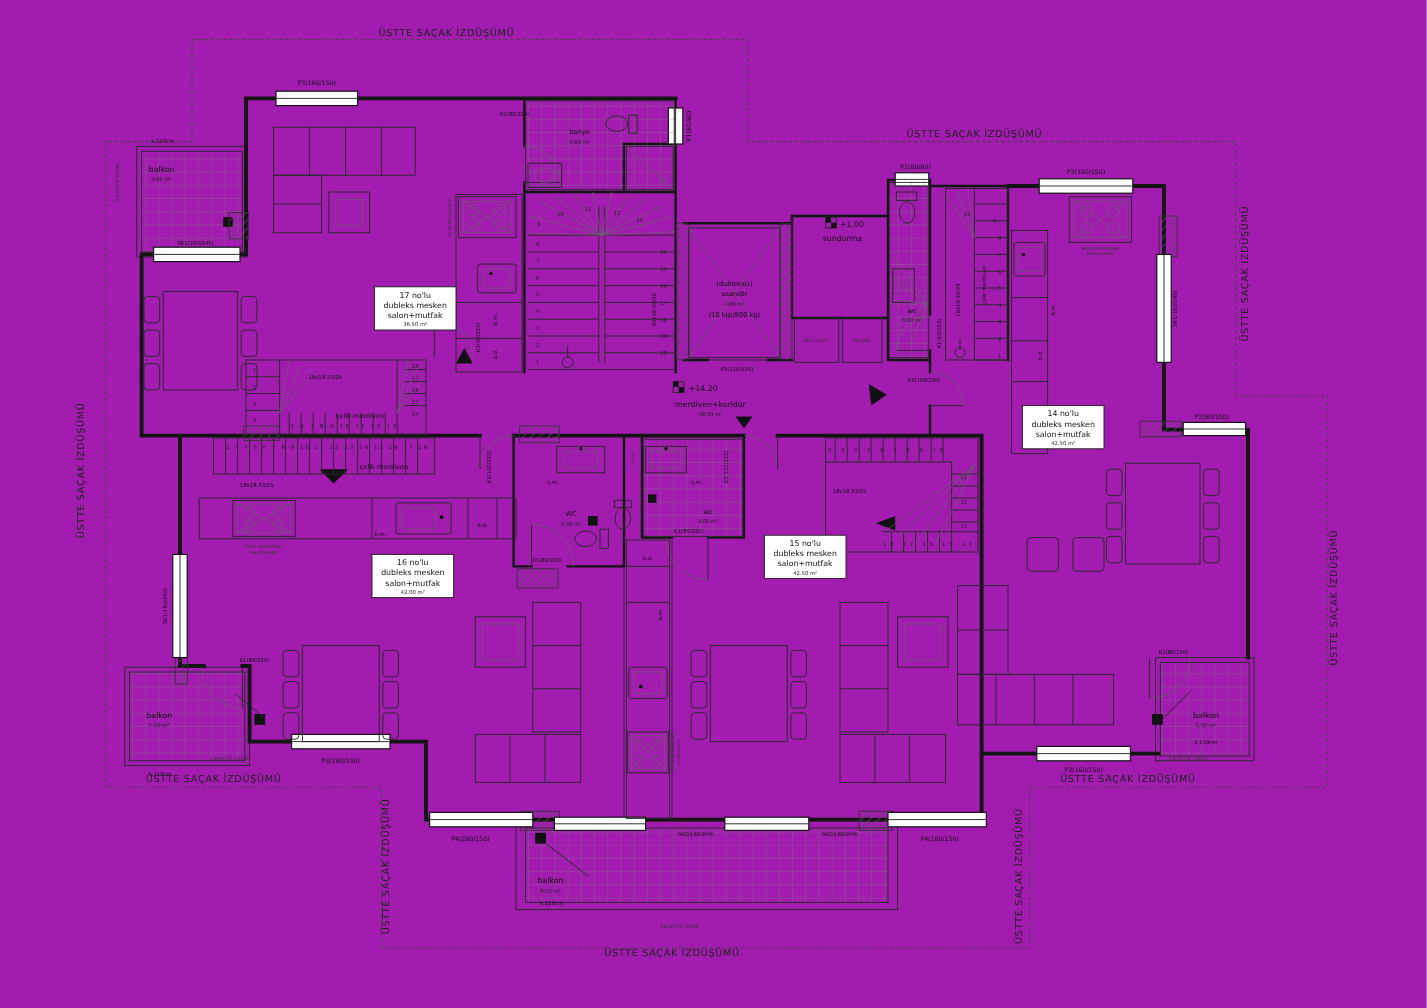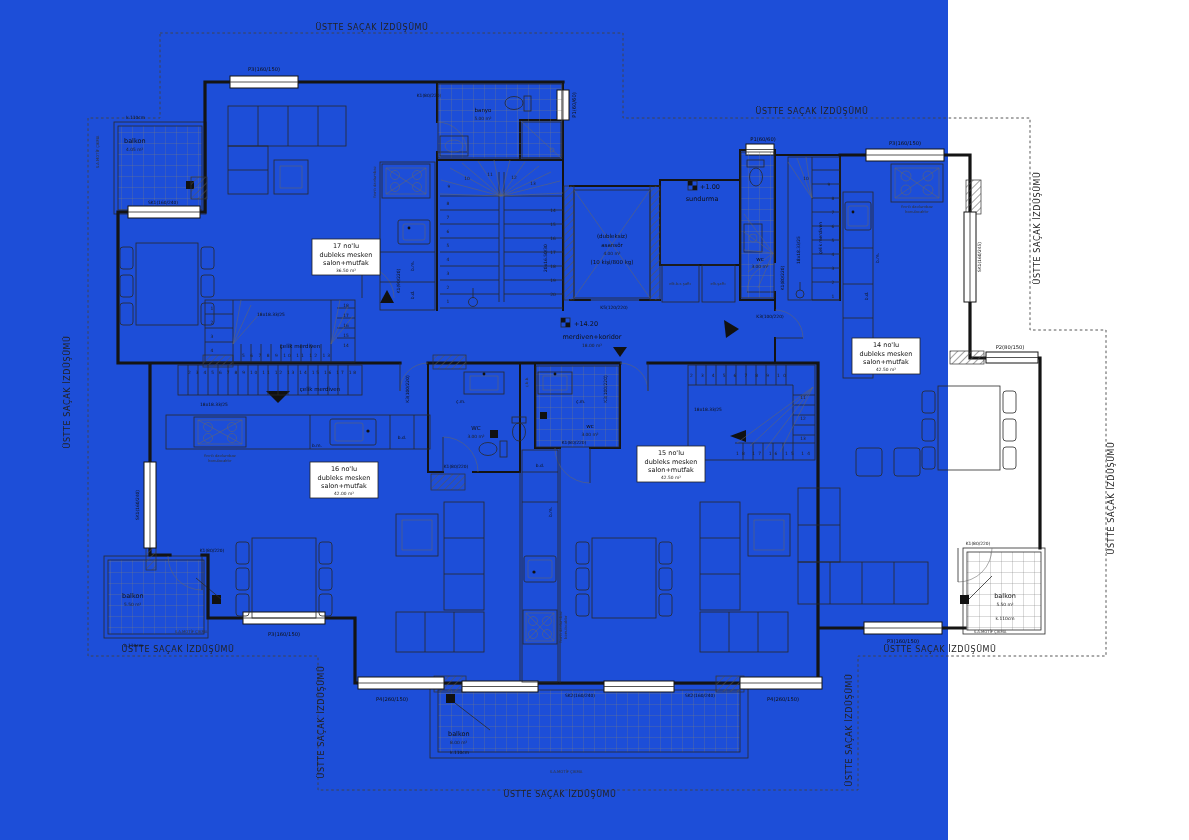--- a/index.html
+++ b/index.html
@@ -1,16 +1,16 @@
 <!DOCTYPE html>
 <html><head>
 <meta charset="utf-8">
 <style>
   html,body{margin:0;padding:0;background:#fff}
-  #plan{width:948px;height:840px;position:relative;background:#1d4ed8;font-family:"DejaVu Sans",sans-serif}
+  #plan{width:1189px;height:840px;position:relative;background:#a21caf;font-family:"DejaVu Sans",sans-serif}
   svg{display:block}
   .w{stroke:#141414;stroke-width:3.2;fill:none;stroke-linecap:square}
   .w2{stroke:#141414;stroke-width:2;fill:none;stroke-linecap:square}
   .t{stroke:#2a2a2a;stroke-width:.8;fill:none}
   .tt{stroke:#666;stroke-width:.55;fill:none}
   .dash{stroke:#444;stroke-width:.9;fill:none;stroke-dasharray:2.6 2.6}
   .win{fill:#fff;stroke:#141414;stroke-width:1}
   .box{fill:#fff;stroke:#222;stroke-width:.8}
   .blk{fill:#111;stroke:none}
   .hatch{fill:url(#hatch);stroke:#333;stroke-width:.7}

